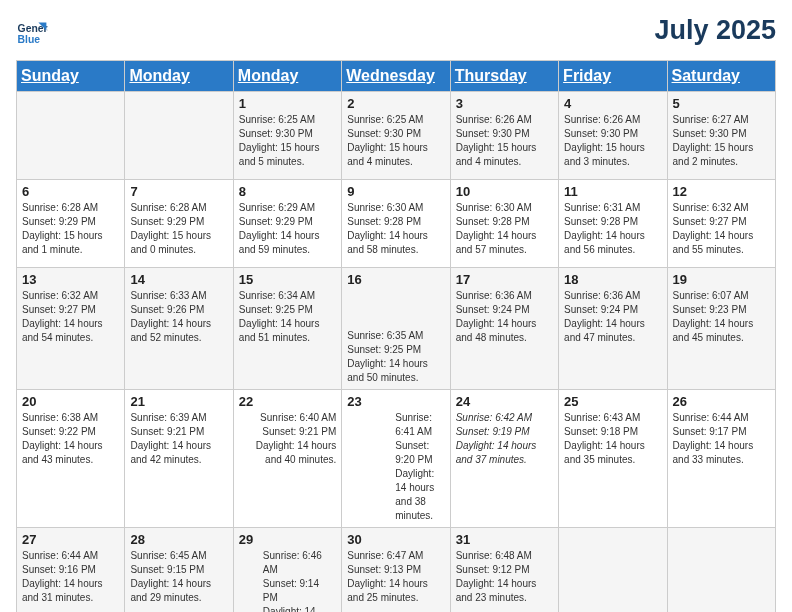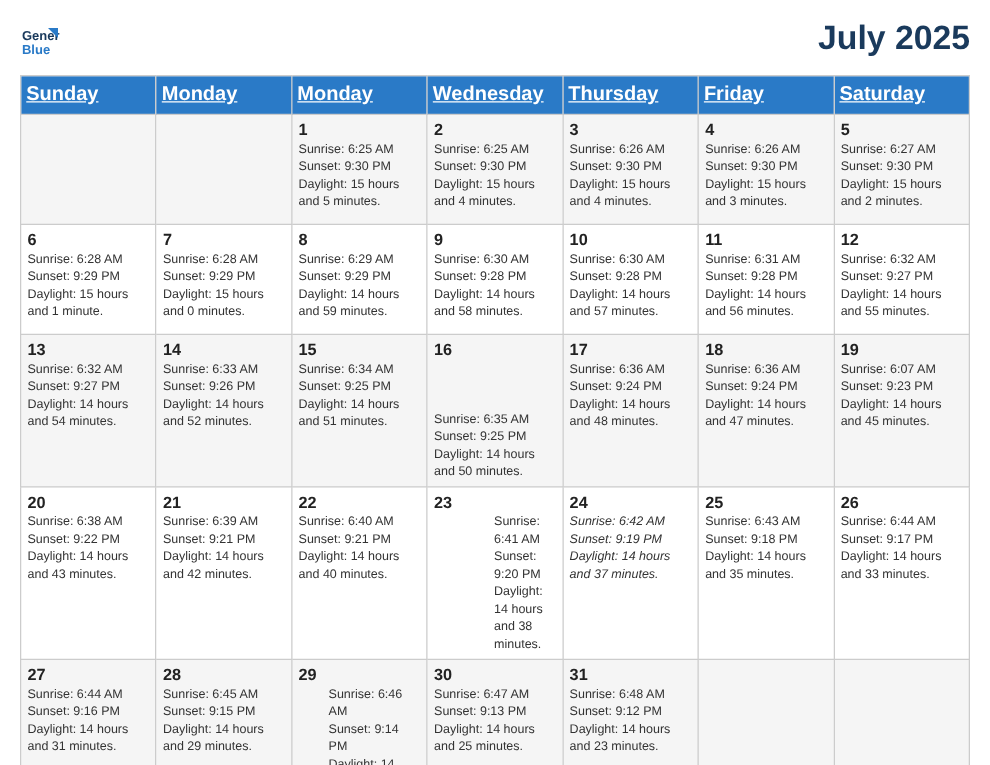--- a/index.html
+++ b/index.html
@@ -263,21 +263,21 @@
         </td>
         <td>
           <span class="day-num">21</span>
           <div class="cell-text" style="white-space: pre-line;">Sunrise: 6:39 AM
 Sunset: 9:21 PM
 Daylight: 14 hours
 and 42 minutes.</div>
         </td>
         <td>
           <span class="day-num">22</span>
-          <div class="cell-text" style="white-space: pre-line;">Sunrise: 6:40 AM
+          <div class="cell-text" style="white-space: pre-line; text-align: right;">Sunrise: 6:40 AM
 Sunset: 9:21 PM
 Daylight: 14 hours
 and 40 minutes.</div>
         </td>
         <td>
           <span class="day-num">23</span>
           <div class="cell-text" style="white-space: pre-line; margin-left: 48px;">Sunrise: 6:41 AM
 Sunset: 9:20 PM
 Daylight: 14 hours
 and 38 minutes.</div>

